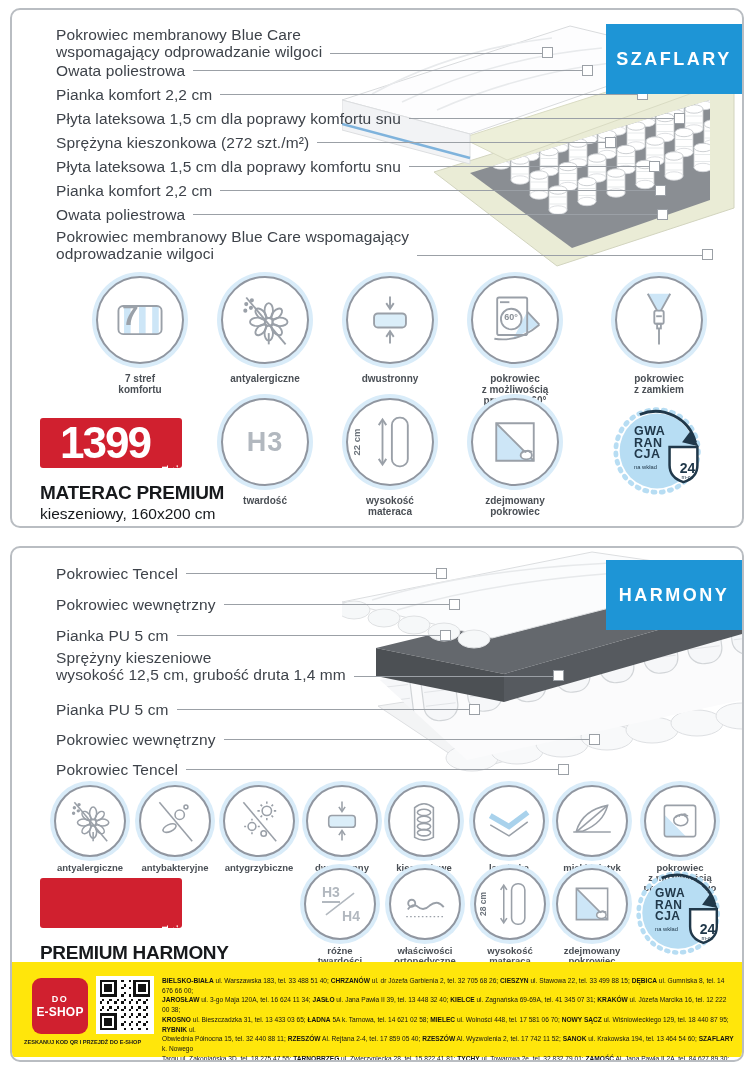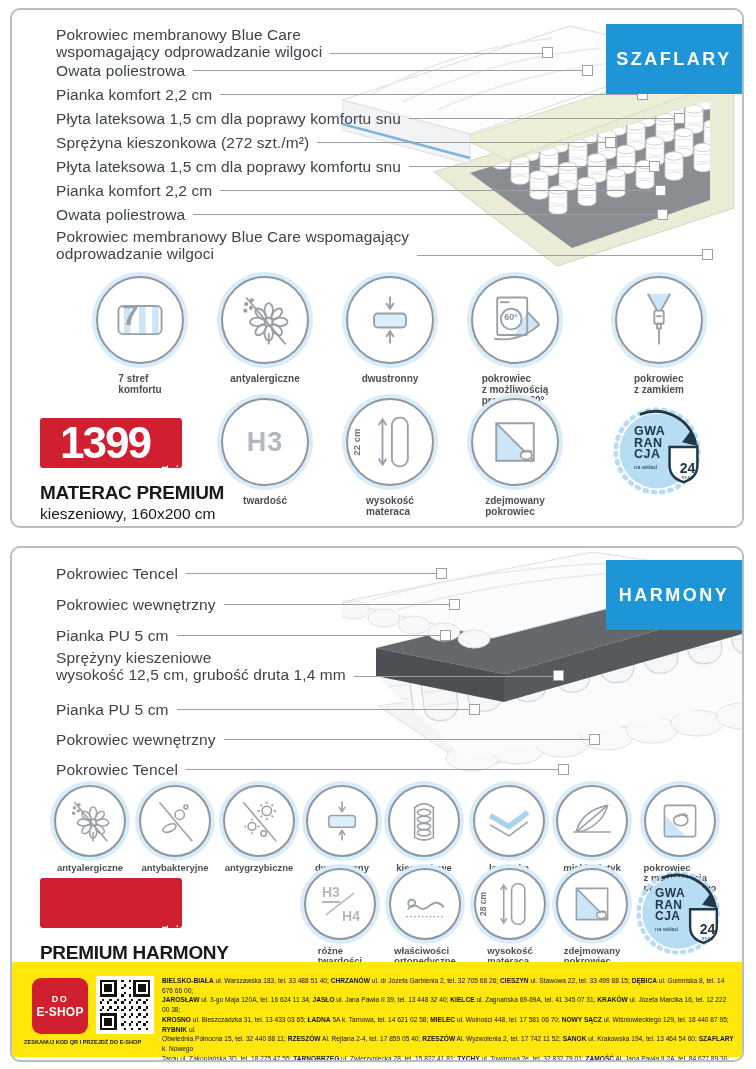--- a/index.html
+++ b/index.html
@@ -28,21 +28,21 @@
   .mimg{position:absolute;top:0;right:0;z-index:1;}
 
   
   .feat{position:absolute;width:120px;display:flex;flex-direction:column;align-items:center;z-index:2;}
   .circ{position:relative;background:#fff;border:2.2px solid #9096a0;border-radius:50%;
         box-shadow:0 0 0 4px #d9ecf9;display:flex;align-items:center;justify-content:center;}
   .circ.big{width:84px;height:84px;}
   .circ.small{width:68px;height:68px;}
   .ic{width:60px;height:60px;}
   .circ.small .ic{width:50px;height:50px;}
-  .cap{margin-top:9px;font-size:10px;font-weight:700;color:#4a4f55;
+  .cap{margin-top:9px;font-size:10px;font-weight:700;color:#4a4f55;text-align:center;
        line-height:11px;white-space:pre-line;}
   .feat.sm .cap{font-size:9.5px;line-height:10px;margin-top:6px;}
 
   
   .g7{position:absolute;left:24px;top:20px;font-size:30px;font-weight:700;color:#9aa1a9;}
   .g60{position:absolute;left:-8px;right:0;top:34px;text-align:center;font-size:9px;font-weight:700;color:#8a9097;}
   .gH3{font-size:27px;font-weight:700;color:#b2b8bf;letter-spacing:1px;}
   .gvh{position:absolute;left:-22px;top:50%;width:60px;text-align:center;
        transform:translateY(-50%) rotate(-90deg);font-size:9.5px;font-weight:700;color:#6e757d;white-space:nowrap;}
   .gA{position:absolute;left:16px;top:14px;font-size:14px;font-weight:700;color:#b2b8bf;

